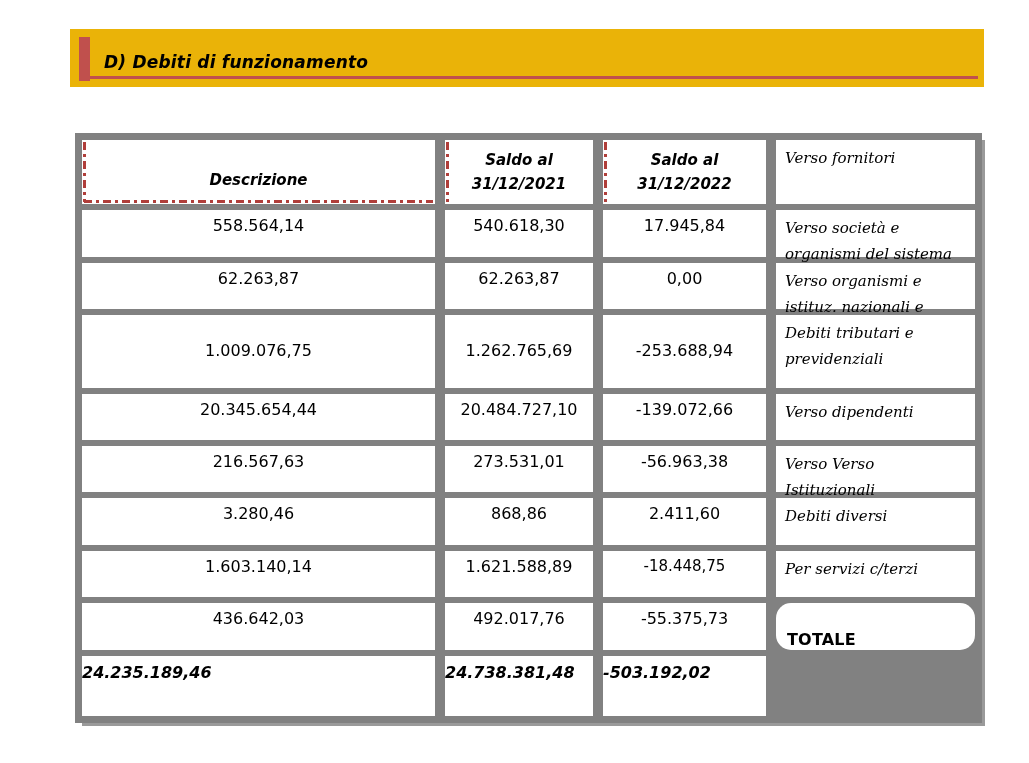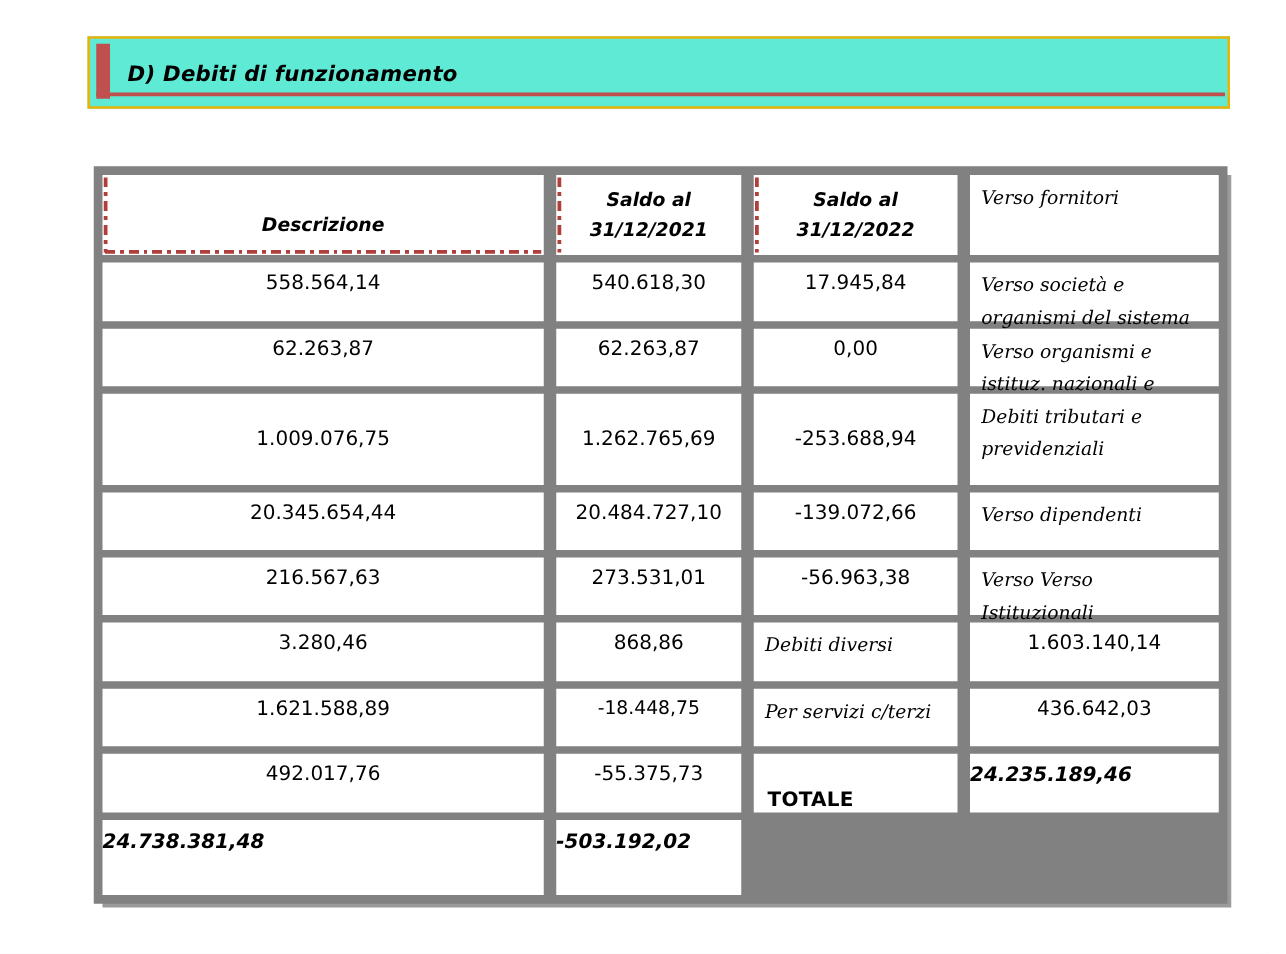--- a/index.html
+++ b/index.html
@@ -10,21 +10,21 @@
   *{ margin:0; padding:0; box-sizing:border-box; }
   html,body{ background:#fff; }
   .canvas{
     position:relative; width:1029px; height:763px; background:#ffffff;
     overflow:hidden; font-family:"DejaVu Sans", sans-serif; color:#000;
   }
 
   
   .title-box{
     position:absolute; left:70px; top:29px; width:914px; height:58px;
-    border:2px solid #eab308; background:#5eead4;
+    border:4px solid #eab308; background:#eab308;
   }
   .title-redbar{
     position:absolute; left:5px; top:4px; width:11px; height:44px;
     background:var(--red);
   }
   .title-underline{
     position:absolute; left:5px; right:2px; top:43px; height:3px;
     background:var(--red);
   }
   .title-text{
@@ -82,21 +82,21 @@
   }
   .num-cell{
     font:16px "DejaVu Sans", sans-serif;
     text-align:center; padding-top:6px;
   }
   .num-italic{ font-size:15px; }
 
   
   .tot-label{
     font:bold 16px "DejaVu Sans", sans-serif;
-    padding:27px 0 0 11px; letter-spacing:.2px;
+    padding:27px 0 0 11px; letter-spacing:.2px;border-radius:15px;
   }
   .tot-num{
     font:italic bold 16px "DejaVu Sans", sans-serif;
     padding-top:7px;
   }
 </style>
 </head>
 <body>
 
 <div class="canvas">
@@ -146,20 +146,21 @@
     <div class="cell num-cell">-139.072,66</div>
 
     <div class="cell desc-cell">Verso dipendenti</div>
     <div class="cell num-cell">216.567,63</div>
     <div class="cell num-cell">273.531,01</div>
     <div class="cell num-cell">-56.963,38</div>
 
     <div class="cell desc-cell">Verso Verso Istituzionali</div>
     <div class="cell num-cell">3.280,46</div>
     <div class="cell num-cell">868,86</div>
+    <div class="cell num-cell">2.411,60</div>
 
     <div class="cell desc-cell">Debiti diversi</div>
     <div class="cell num-cell">1.603.140,14</div>
     <div class="cell num-cell">1.621.588,89</div>
     <div class="cell num-cell num-italic">-18.448,75</div>
 
     <div class="cell desc-cell">Per servizi c/terzi</div>
     <div class="cell num-cell">436.642,03</div>
     <div class="cell num-cell">492.017,76</div>
     <div class="cell num-cell">-55.375,73</div>

